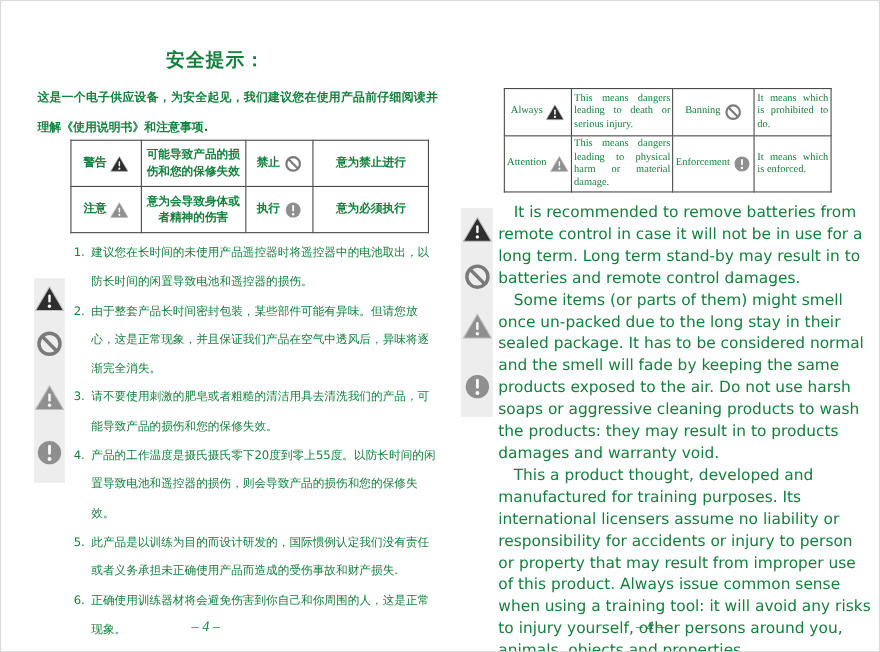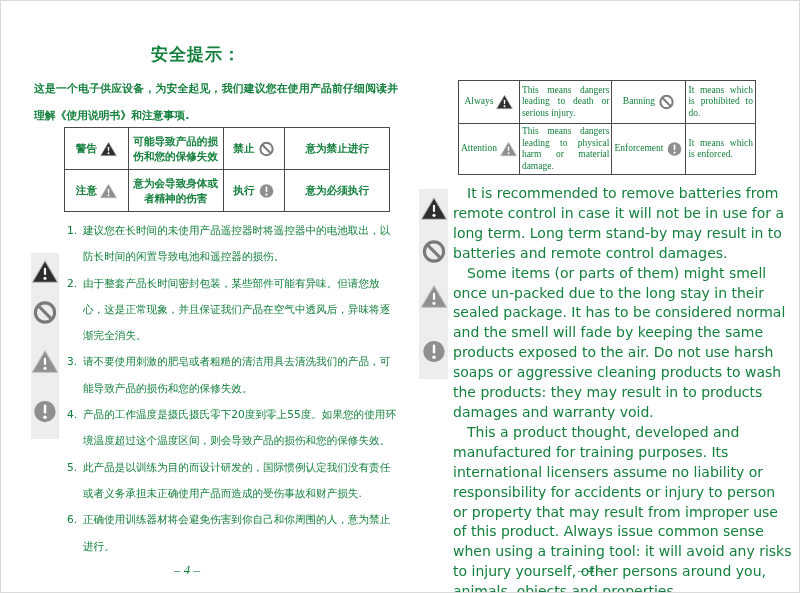--- a/index.html
+++ b/index.html
@@ -160,29 +160,29 @@
     <div class="cn-item">
       <span class="num">2.</span>
       <span class="txt">由于整套产品长时间密封包装，某些部件可能有异味。但请您放心，这是正常现象，并且保证我们产品在空气中透风后，异味将逐渐完全消失。</span>
     </div>
     <div class="cn-item">
       <span class="num">3.</span>
       <span class="txt">请不要使用刺激的肥皂或者粗糙的清洁用具去清洗我们的产品，可能导致产品的损伤和您的保修失效。</span>
     </div>
     <div class="cn-item">
       <span class="num">4.</span>
-      <span class="txt">产品的工作温度是摄氏摄氏零下20度到零上55度。如果您的使用环境温度超过这个温度区间，则会导致产品的损伤和您的保修失效。</span>
+      <span class="txt">产品的工作温度是摄氏摄氏零下20度到零上55度。以防长时间的闲置导致电池和遥控器的损伤，则会导致产品的损伤和您的保修失效。</span>
     </div>
     <div class="cn-item">
       <span class="num">5.</span>
       <span class="txt">此产品是以训练为目的而设计研发的，国际惯例认定我们没有责任或者义务承担未正确使用产品而造成的受伤事故和财产损失.</span>
     </div>
     <div class="cn-item">
       <span class="num">6.</span>
-      <span class="txt">正确使用训练器材将会避免伤害到你自己和你周围的人，意为禁止进行。</span>
+      <span class="txt">正确使用训练器材将会避免伤害到你自己和你周围的人，这是正常现象。</span>
     </div>
   </div>
 
   <div class="page-num pn-left">– 4 –</div>
 
 
   <table class="cau en-table">
     <colgroup>
         <col style="width:58px">
         <col style="width:98px">

